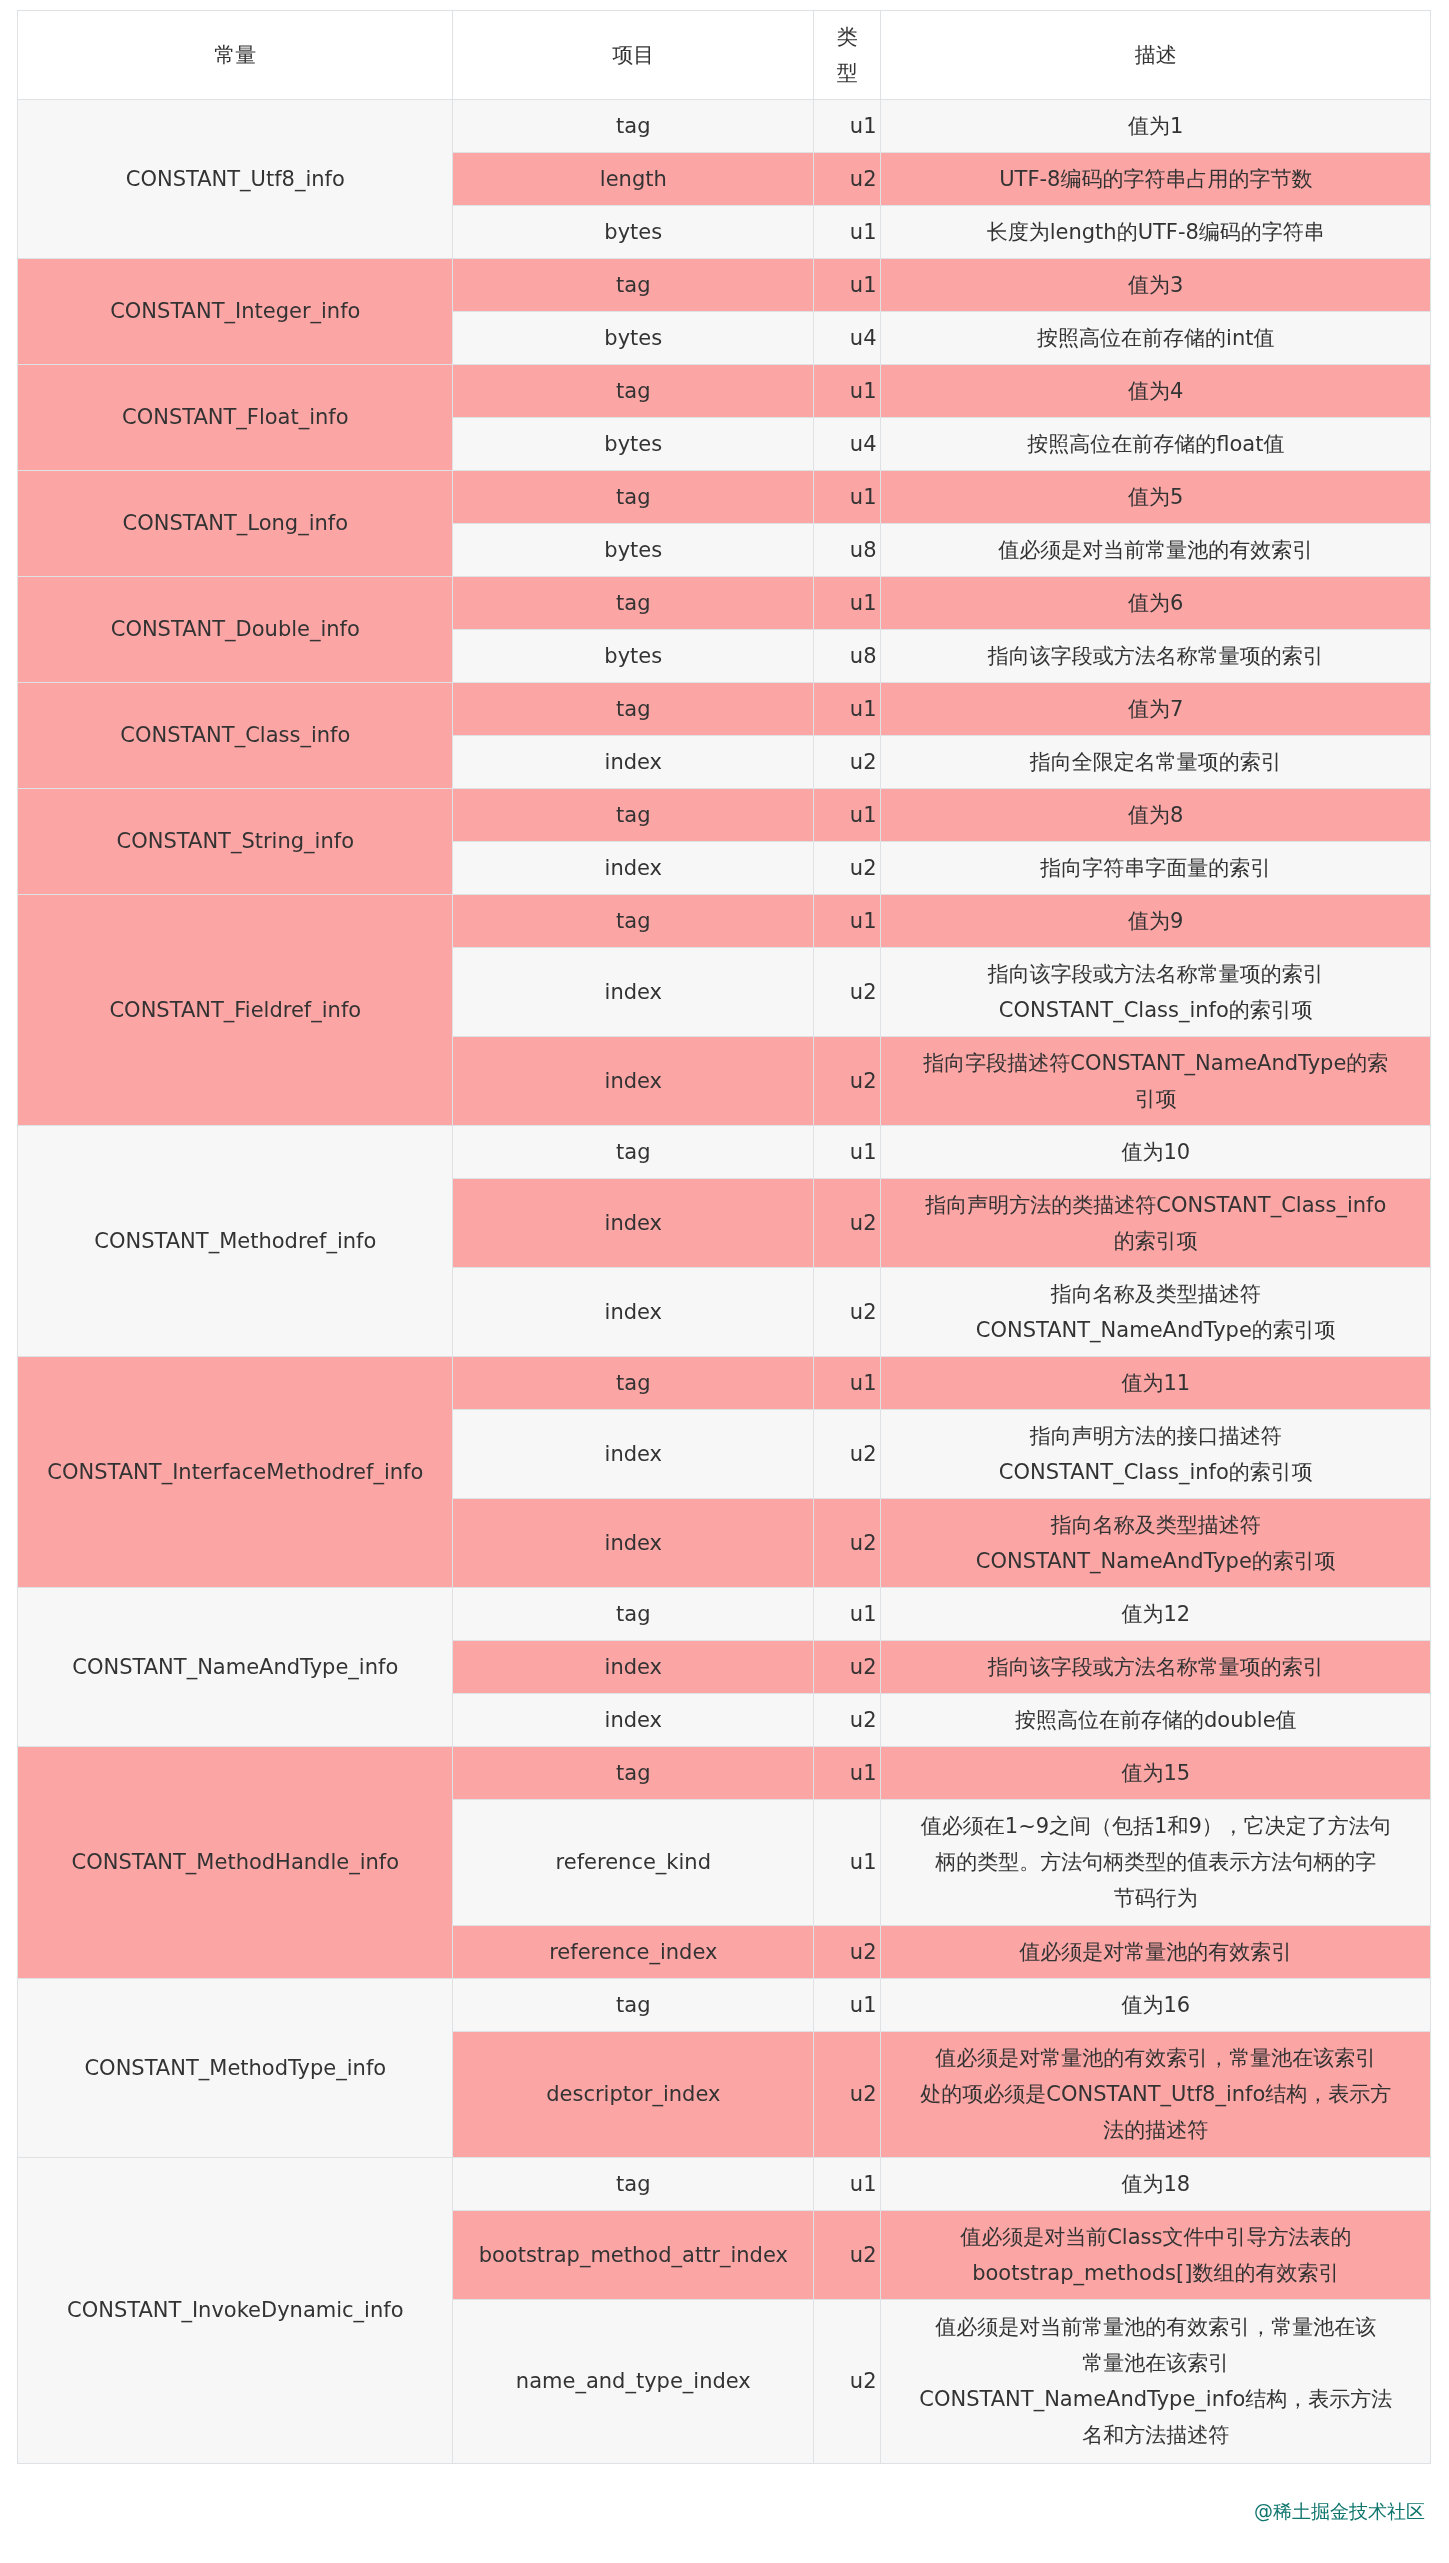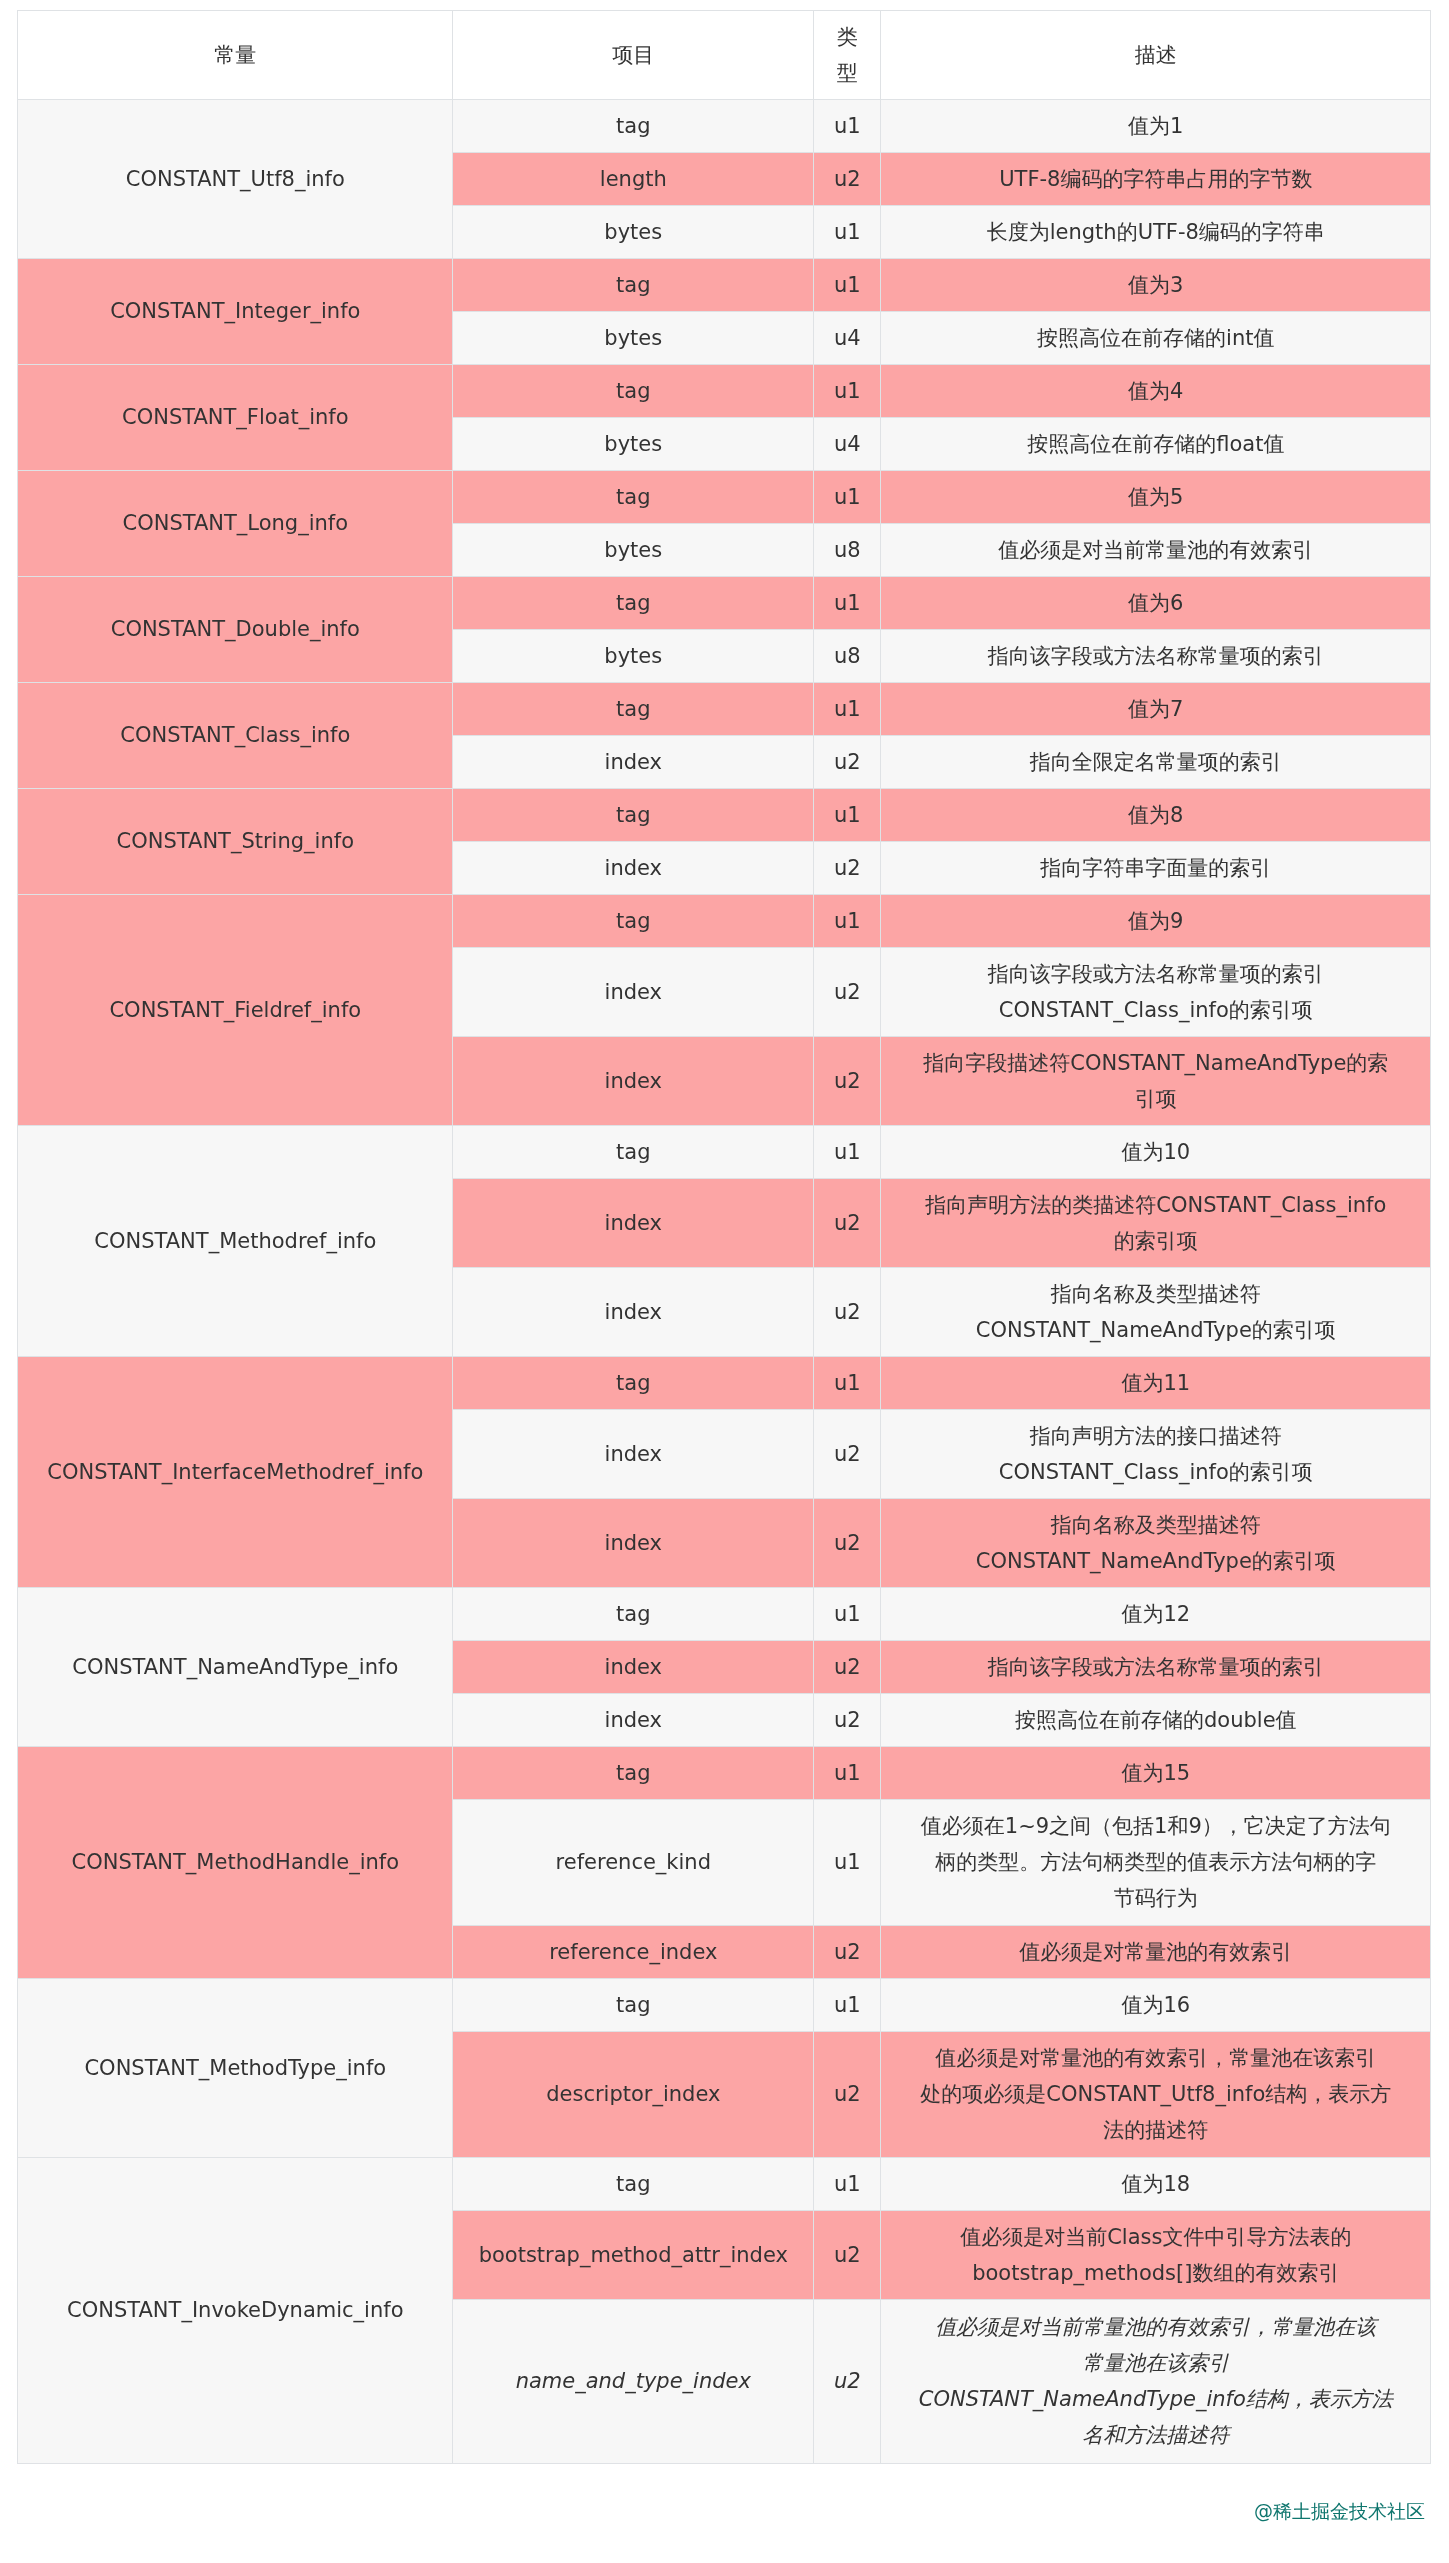--- a/index.html
+++ b/index.html
@@ -21,22 +21,22 @@
     padding: 0 11.5px; line-height: 36px;
     font-weight: normal; overflow: hidden; word-break: break-all;
   }
   table.cp thead th { height: 88px; background: #ffffff; }
   table.cp th.type-h { padding: 0 3.8px; }
   table.cp tr.gray td { background: #f7f7f7; }
   table.cp tr.white td { background: #fca5a5; }
   table.cp tr.h1 td { height: 52px; }
   table.cp tr.h2 td { height: 88px; }
   table.cp tr.h3 td { height: 125px; }
-  table.cp tr.h4 td { height: 163px; font-style: italic; }
-  table.cp td.size { padding: 0 3.8px; }
+  table.cp tr.h4 td { height: 163px; }
+  table.cp td.size { padding: 0 3.8px; text-align: right; }
   .line { display: block; white-space: nowrap; }
   .watermark {
     position: absolute; left: 1254px; top: 2499px;
     font-size: 19px; color: #0f766e; white-space: nowrap;
   }
 </style>
 </head>
 <body>
 
 <table class="cp">

